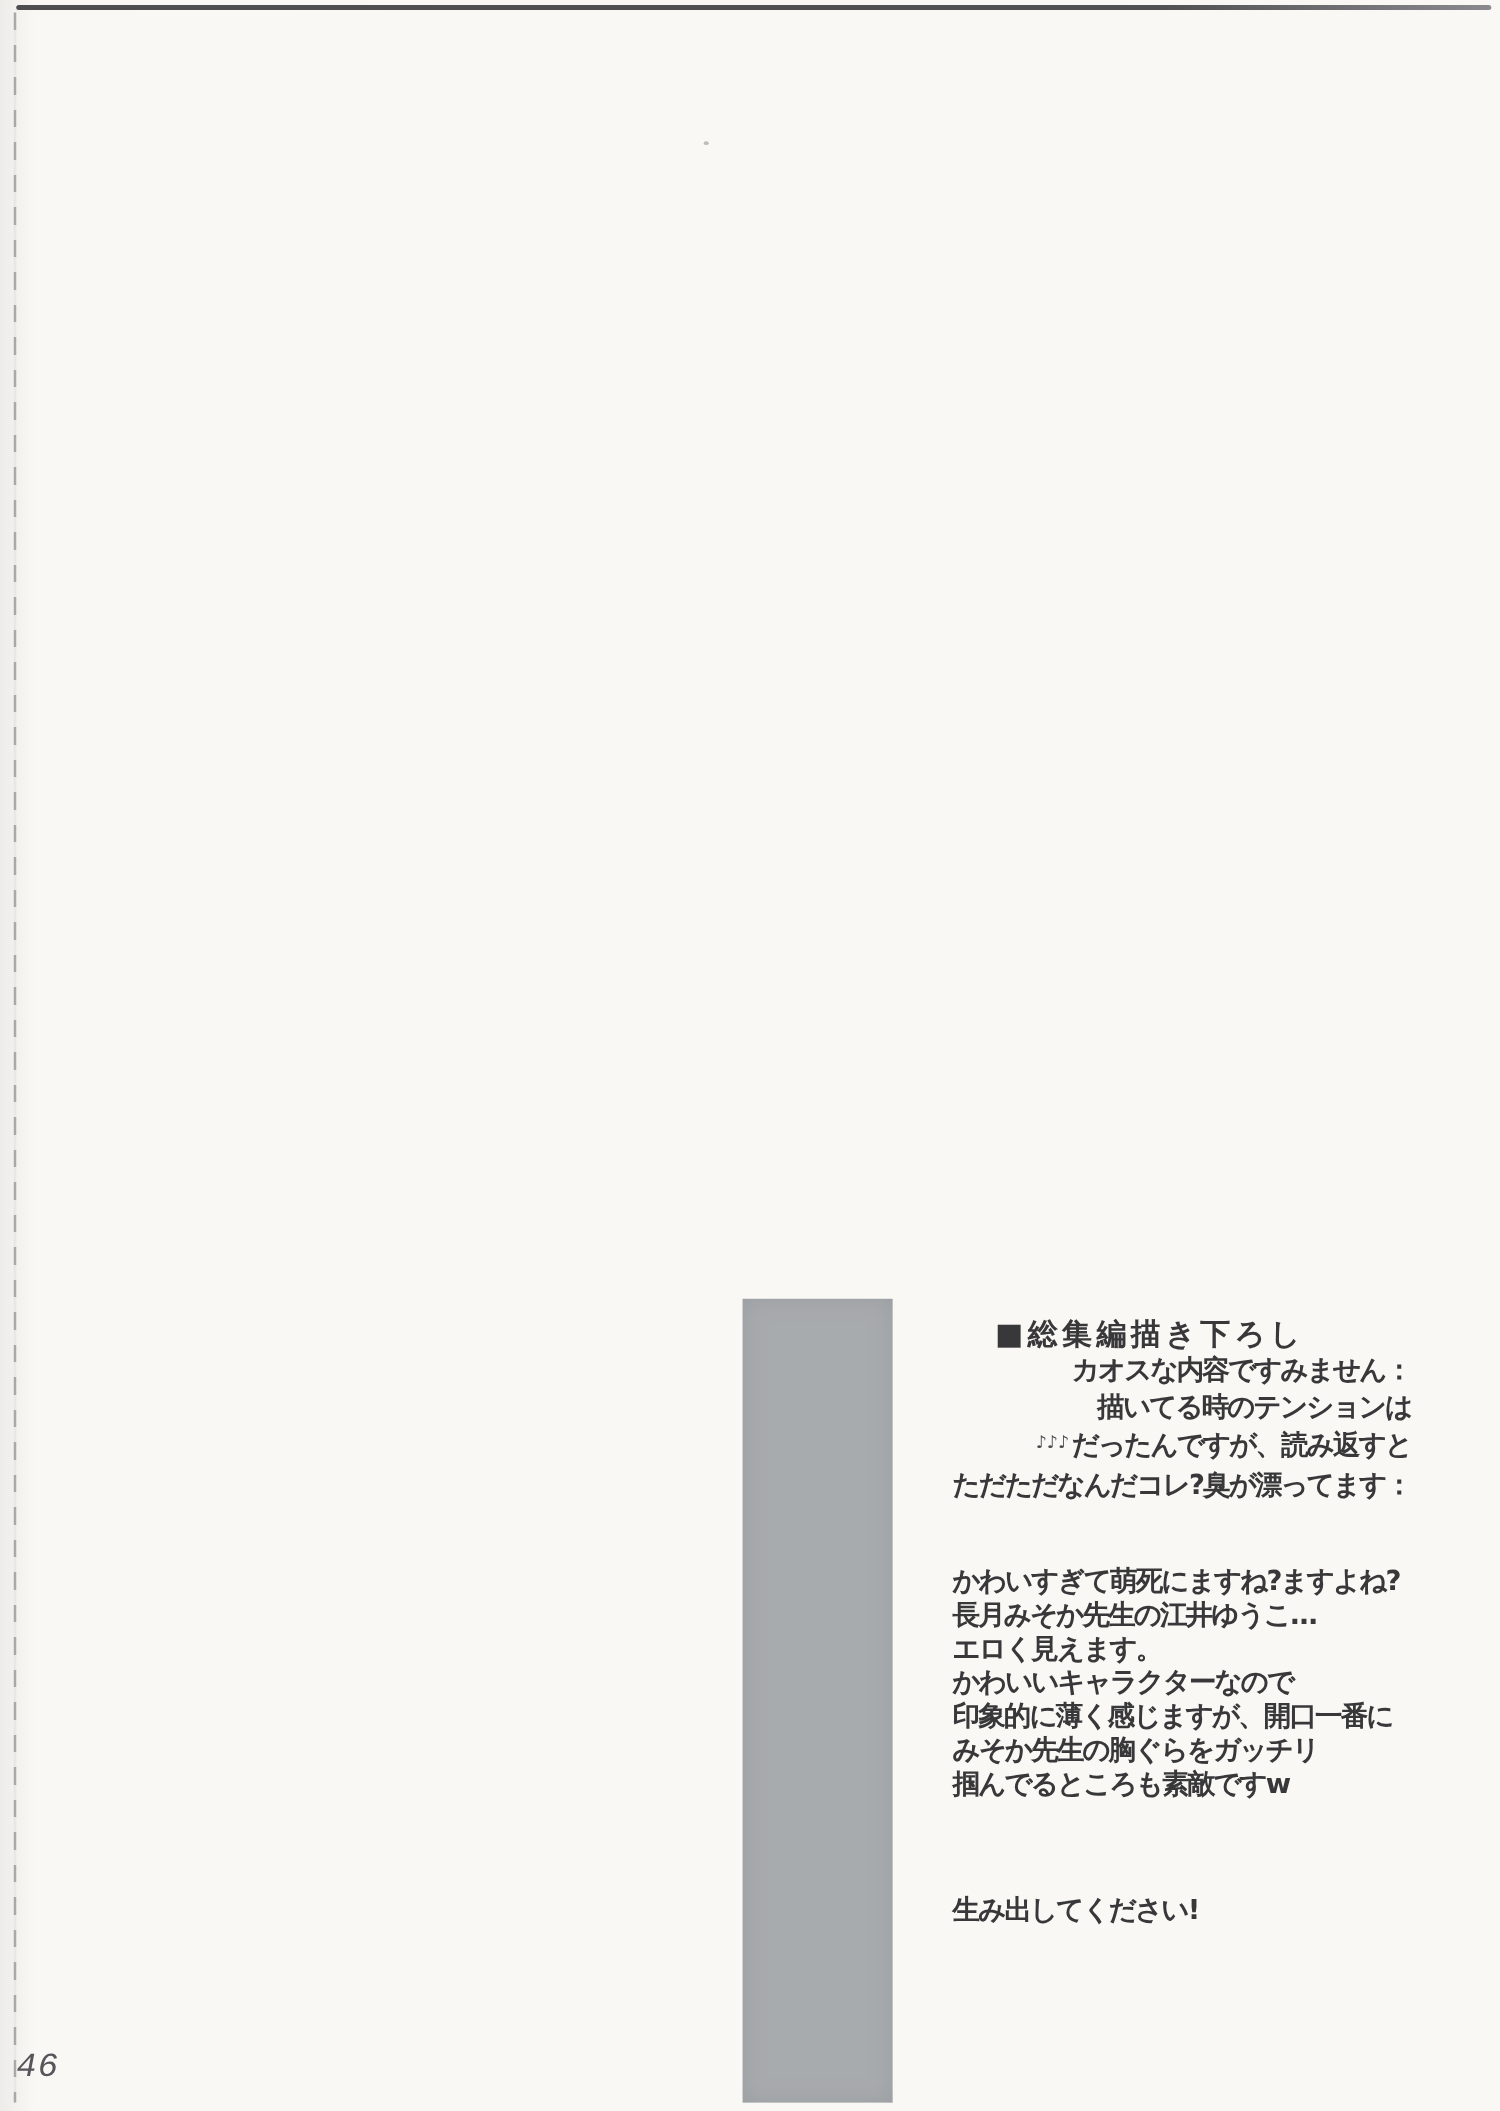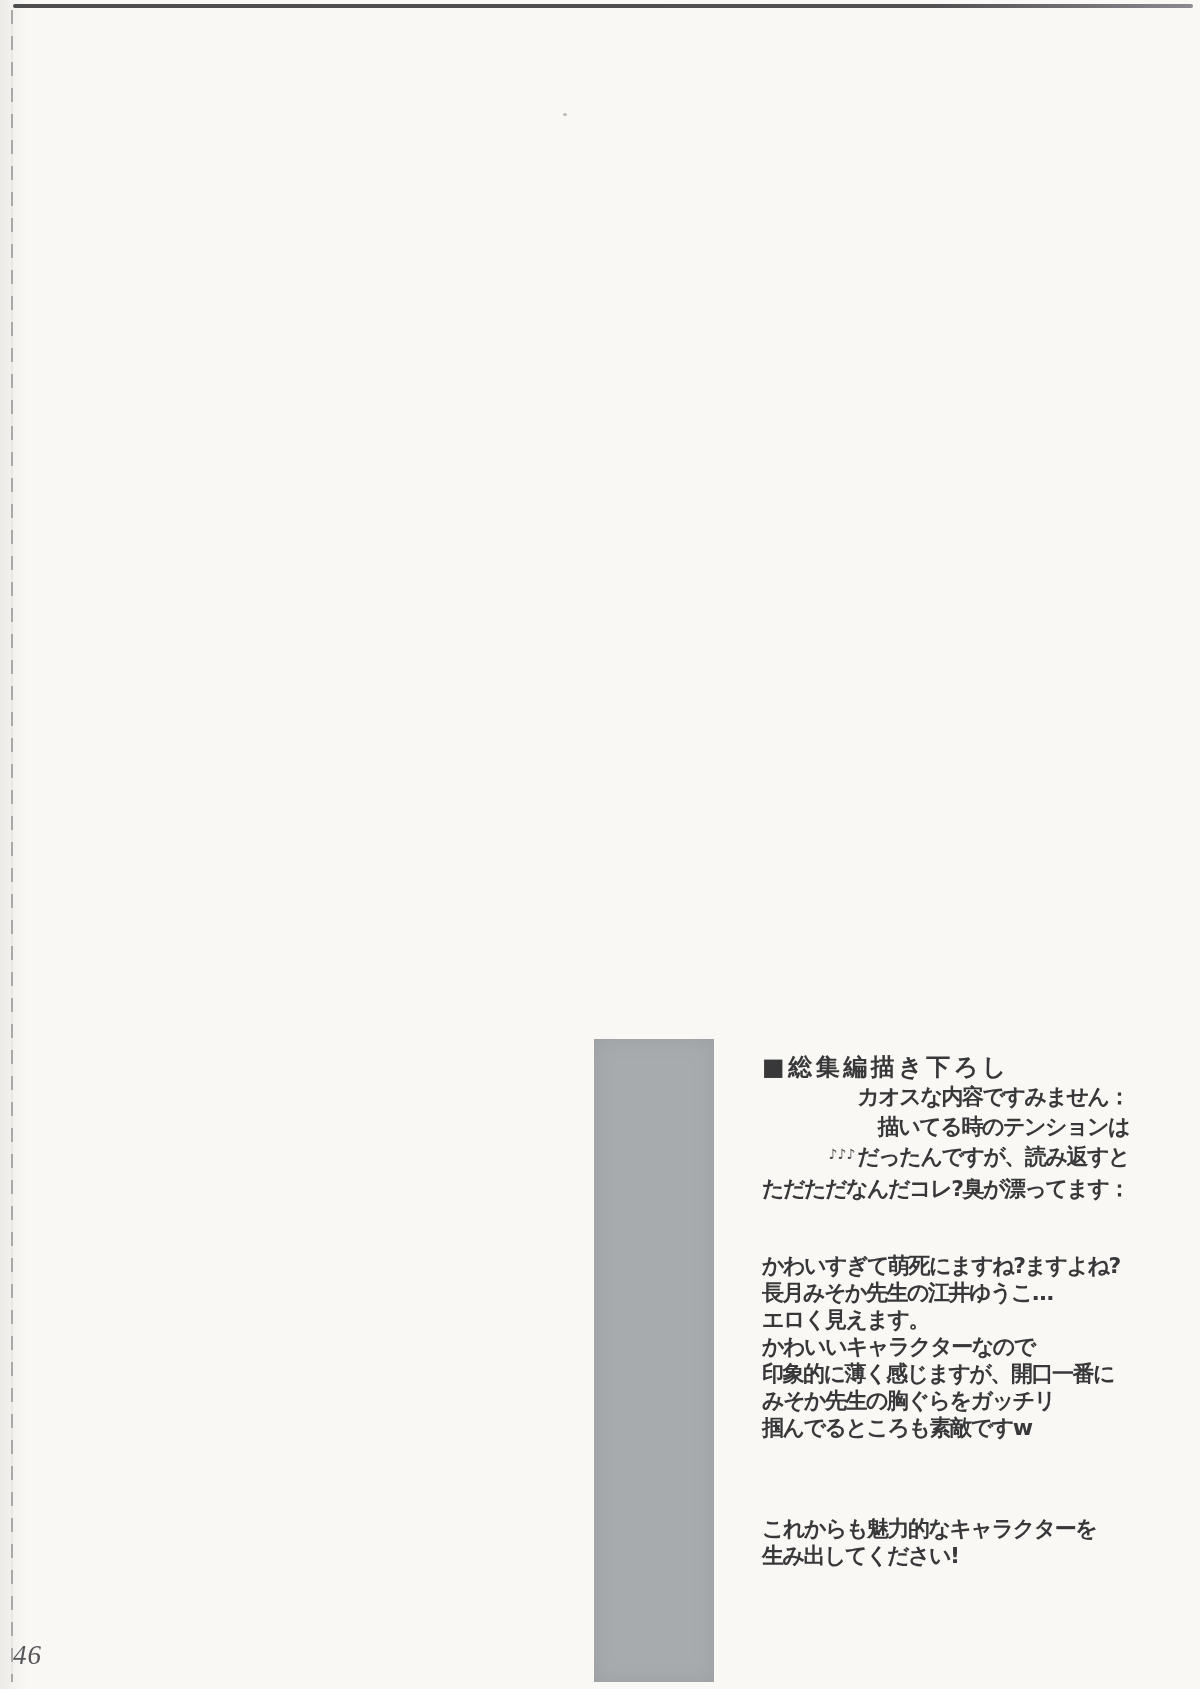--- a/index.html
+++ b/index.html
@@ -38,30 +38,30 @@
     box-shadow:inset 0 0 18px rgba(130,134,138,0.35);
   }
   .text-block{
     position:absolute;left:762px;
     color:#38383a;font-weight:bold;
     white-space:nowrap;
   }
   .block-1{top:1052px;}
   .block-2{top:1252px;}
   .block-3{top:1515px;}
-  .line-h{display:block;font-size:24px;line-height:30px;letter-spacing:3.5px;}
+  .line-h{display:block;font-size:24px;line-height:30px;letter-spacing:3.5px;margin-left:34px;}
   .line-b{display:block;font-size:22px;line-height:27px;letter-spacing:-1.5px;}
   .block-1 .line-b{line-height:30px;text-align:right;}
   .notes-prefix{
     font-size:14px;font-style:italic;letter-spacing:0;
     position:relative;top:-5px;margin-right:2px;color:#4a4a4c;
   }
   .page-number{
     position:absolute;left:13px;top:1640px;
-    font-family:Liberation Serif, serif;font-style:italic;
+    font-family:Liberation Mono, monospace;font-style:italic;
     font-size:27px;color:#55555a;letter-spacing:1px;
   }
 </style>
 </head>
 <body>
 
 <div class="page">
 
   <div class="top-rule"></div>
   <div class="binding-line"></div>
@@ -81,19 +81,18 @@
     <span class="line-b">かわいすぎて萌死にますね?ますよね?</span>
     <span class="line-b">長月みそか先生の江井ゆうこ…</span>
     <span class="line-b">エロく見えます。</span>
     <span class="line-b">かわいいキャラクターなので</span>
     <span class="line-b">印象的に薄く感じますが、開口一番に</span>
     <span class="line-b">みそか先生の胸ぐらをガッチリ</span>
     <span class="line-b">掴んでるところも素敵ですw</span>
   </div>
 
   <div class="text-block block-3">
-    <span class="line-b">これからも魅力的なキャラクターを</span>
     <span class="line-b">生み出してください!</span>
   </div>
 
   <div class="page-number">46</div>
 
 </div>
 
 </body></html>

